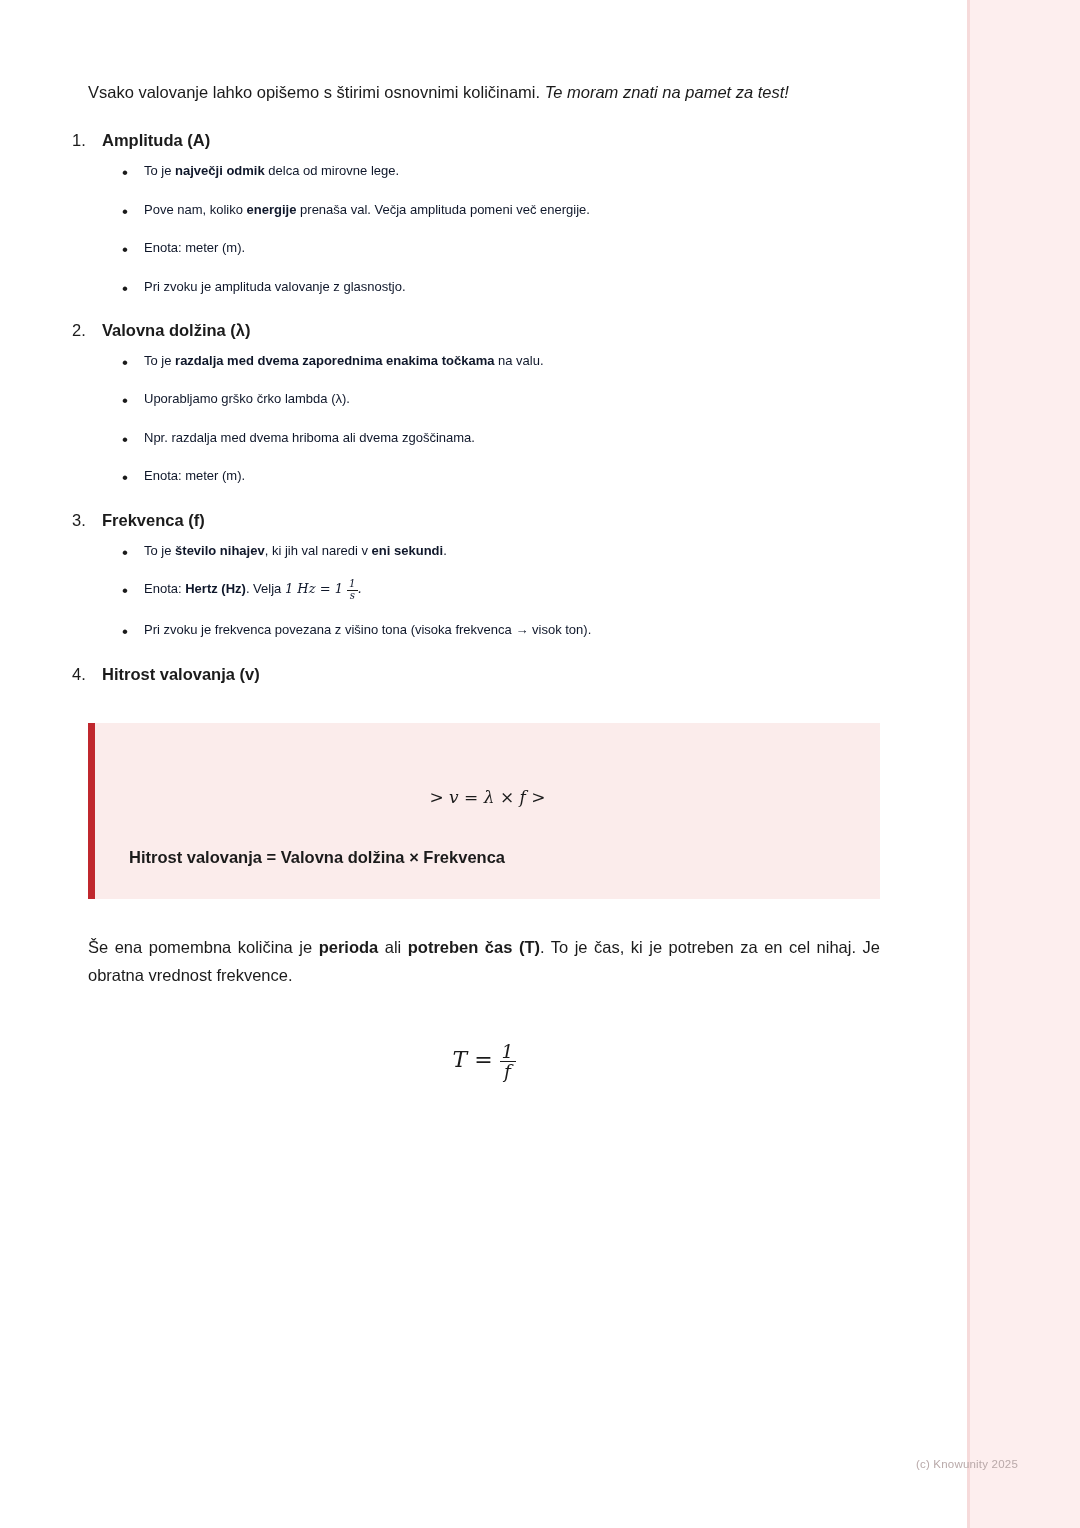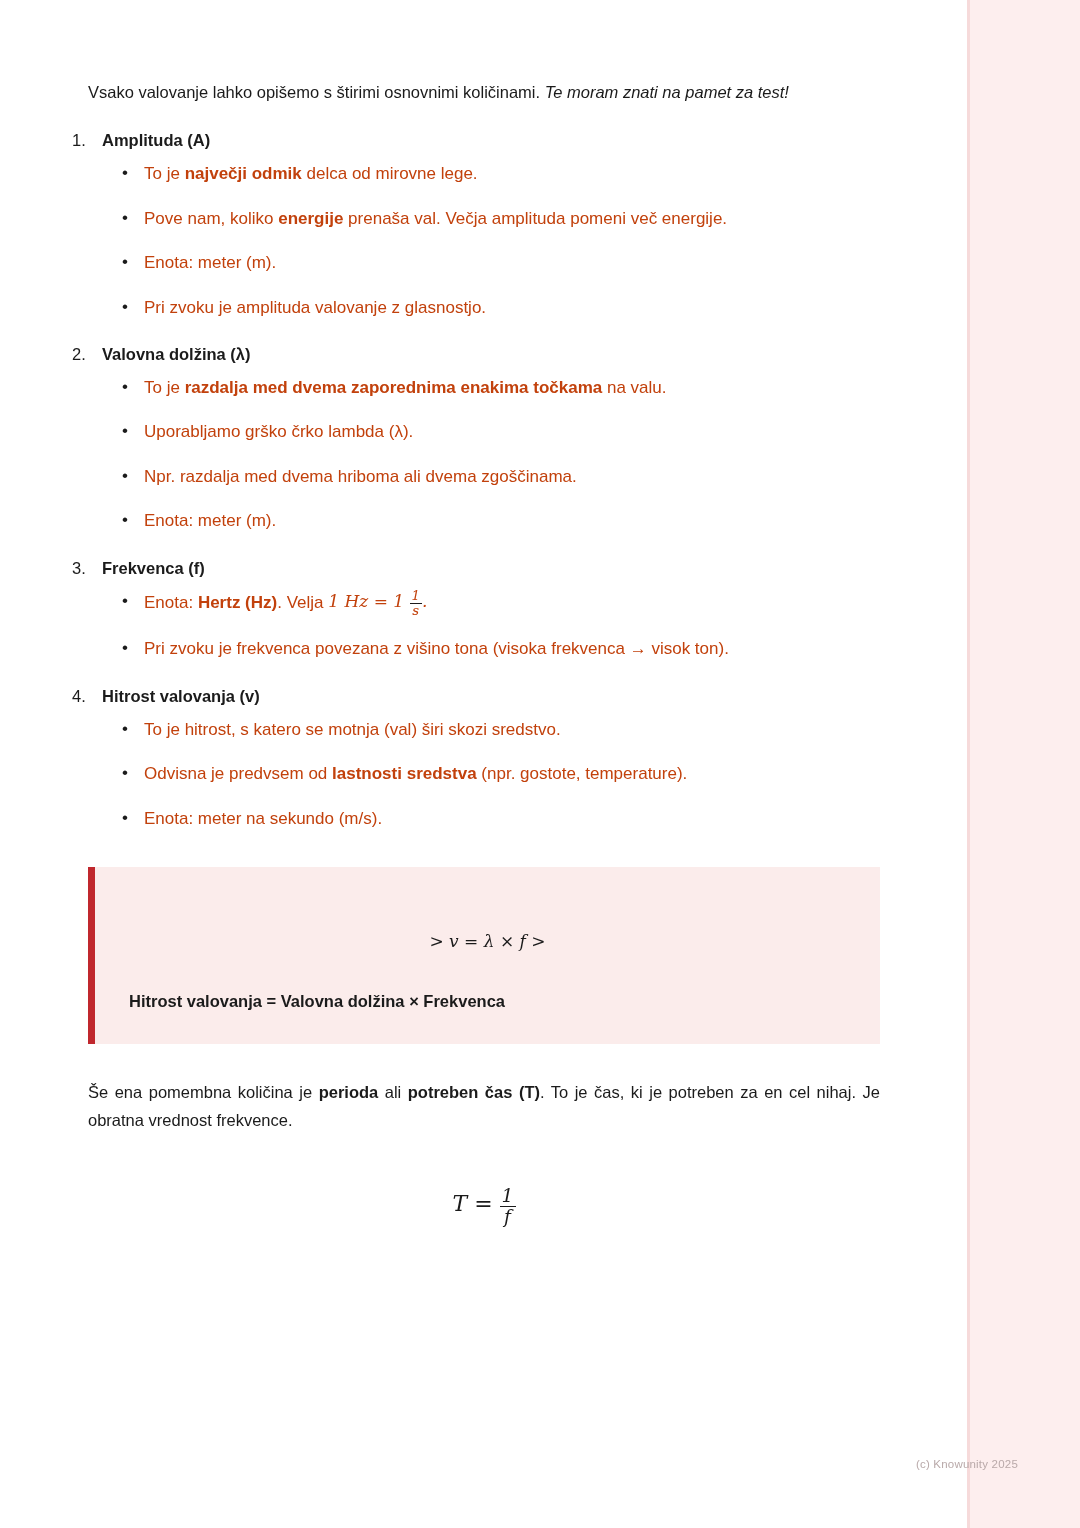--- a/index.html
+++ b/index.html
@@ -72,24 +72,24 @@
     color: #1b1b1b;
   }
   .num-head .title { font-weight: bold; text-align: center; }
   .ul {
     margin: 8px 0 0 0;
     padding: 0 0 0 56px;
     list-style: none;
   }
   .ul li {
     position: relative;
-    font-size: 17px;
+    font-size: 13px;
     line-height: 1.5;
     margin: 0 0 19px 0;
-    color: #c2410c;
+    color: #0f172a;
   }
   .ul li::before {
     content: "\2022";
     position: absolute;
     left: -22px;
     top: -1px;
     font-size: 17px;
     color: #1b1b1b;
   }
   b, strong { font-weight: bold; }
@@ -182,34 +182,30 @@
         <li><span>Npr. razdalja med dvema hriboma ali dvema zgoščinama.</span></li>
         <li><span>Enota: meter (m).</span></li>
       </ul>
     </li>
 
     <li class="num-item">
       <div class="num-head">
         <span class="num">3.</span><span class="title">Frekvenca (f)</span>
       </div>
       <ul class="ul">
+        <li><span>To je </span><b>število nihajev</b><span>, ki jih val naredi v </span><b>eni sekundi</b><span>.</span></li>
         <li><span>Enota: </span><b>Hertz (Hz)</b><span>. Velja </span><span class="math">1&nbsp;Hz = 1 <span class="frac"><span class="top">1</span><span class="bot">s</span></span>.</span></li>
         <li><span>Pri zvoku je frekvenca povezana z višino tona (visoka frekvenca → visok ton).</span></li>
       </ul>
     </li>
 
     <li class="num-item">
       <div class="num-head">
         <span class="num">4.</span><span class="title">Hitrost valovanja (v)</span>
       </div>
-      <ul class="ul">
-        <li><span>To je hitrost, s katero se motnja (val) širi skozi sredstvo.</span></li>
-        <li><span>Odvisna je predvsem od </span><b>lastnosti sredstva</b><span> (npr. gostote, temperature).</span></li>
-        <li><span>Enota: meter na sekundo (m/s).</span></li>
-      </ul>
     </li>
 
   </ul>
 
   <div class="callout">
     <div class="eq">&gt; v = λ × f &gt;</div>
     <p class="concl">Hitrost valovanja = Valovna dolžina × Frekvenca</p>
   </div>
 
   <p class="outro"><span>Še ena pomembna količina je </span><b>perioda</b><span> ali </span><b>potreben čas (T)</b><span>. To je čas, ki je potreben za en cel nihaj. Je obratna vrednost frekvence.</span></p>

